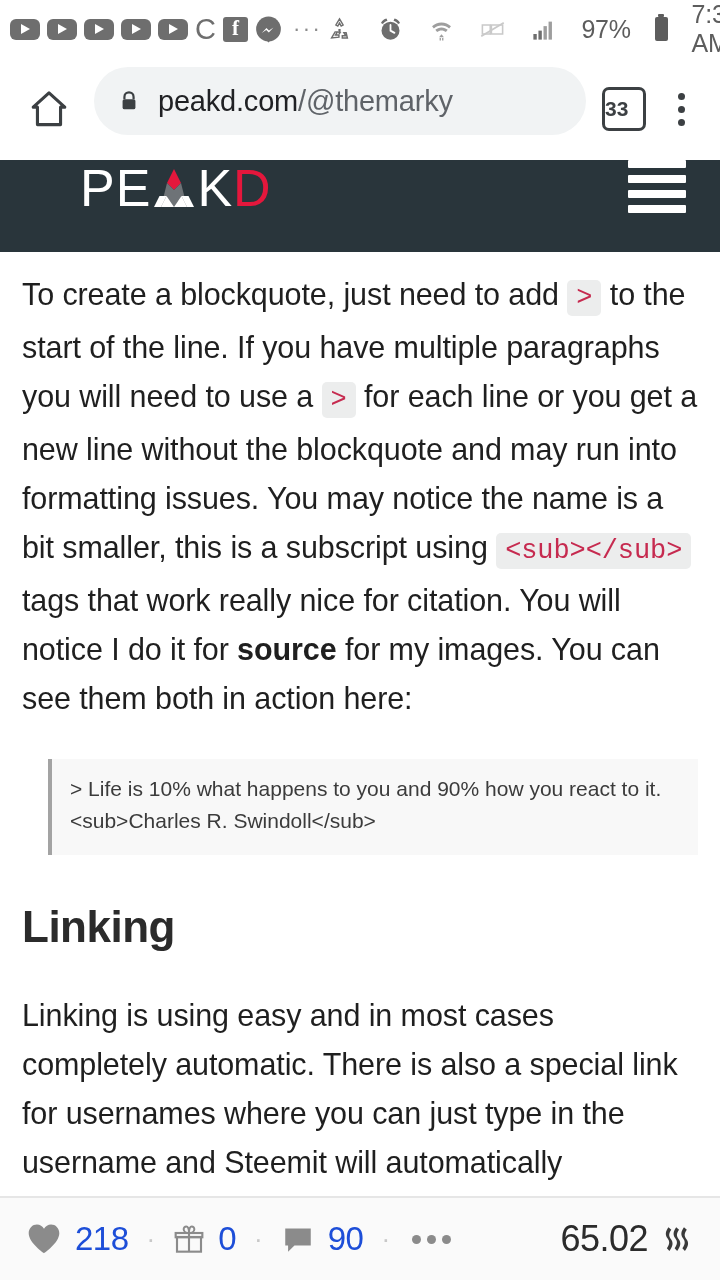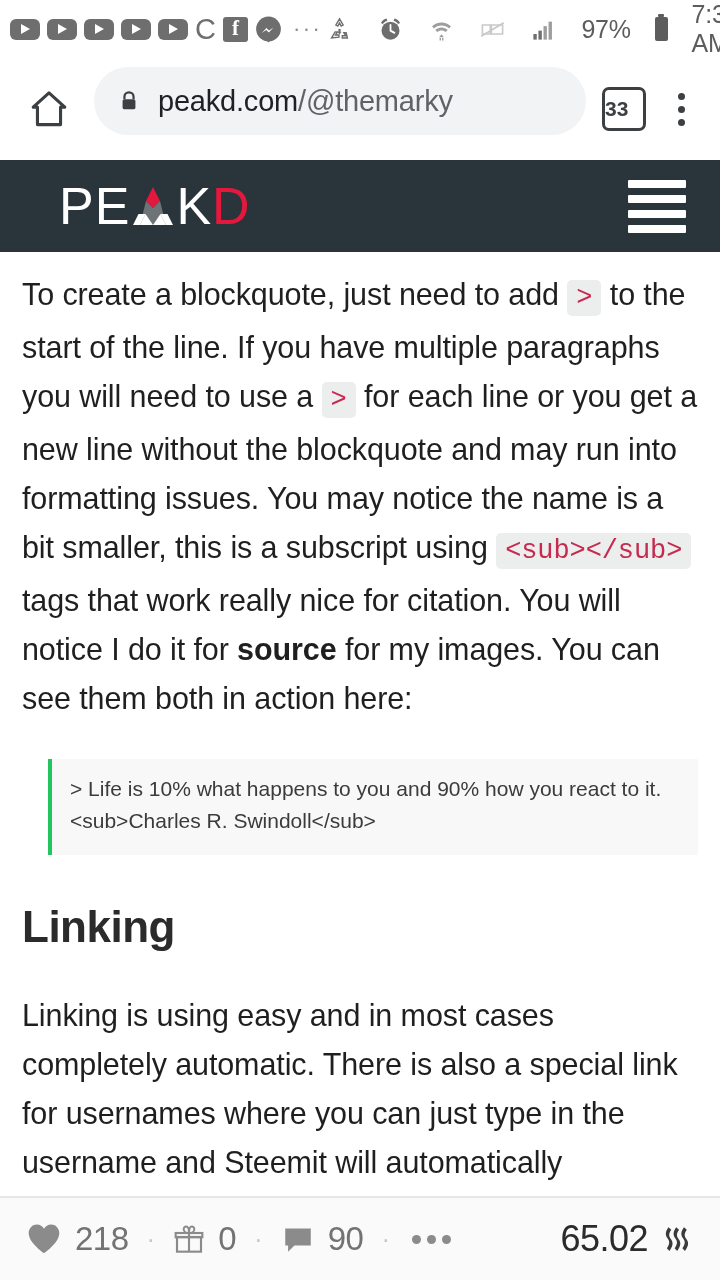--- a/index.html
+++ b/index.html
@@ -77,22 +77,22 @@
     font-size: 21px; font-weight: 700; color: #3c4043;
   }
   .kebab { width: 46px; height: 54px; display: flex; flex-direction: column; align-items: center;
            justify-content: center; gap: 6px; flex: 0 0 auto; margin-left: 8px;}
   .kebab span { width: 7px; height: 7px; border-radius: 50%; background: #3c4043; display:block;}
 
   
   .peakd-header {
     height: 92px; flex: 0 0 92px;
     background: #29353b;
-    display: flex; align-items: center;
-    padding: 0 34px 0 59px;
+    display: flex; align-items: flex-start;
+    padding: 0 34px 0 80px;
     gap: 46px;
   }
   .logo { display: flex; align-items: center; height: 56px; }
   .logo-text {
     font-size: 52px; font-weight: 400; letter-spacing: 1px; line-height: 1;
     font-family: "Liberation Sans", sans-serif;
   }
   .logo-pe { color: #ffffff; }
   .logo-k  { color: #ffffff; }
   .logo-d  { color: #e4173c; }
@@ -112,40 +112,40 @@
     letter-spacing: -0.1px; margin-bottom: 4px;
   }
   .code {
     font-family: "Liberation Mono", monospace;
     background: #eceded; color: #c62a4f;
     border-radius: 5px; padding: 3px 9px; font-size: 27px;
   }
   .bold { font-weight: 700; }
   .blockquote {
     background: #f8f8f8;
-    border-left: 4px solid #22c55e;
+    border-left: 4px solid #a3a3a3;
     margin: 36px 0 0 26px;
     padding: 14px 0 18px 18px;
     font-size: 21px; line-height: 32px; color: #3b3b3b;
     font-family: "Liberation Sans", sans-serif;
   }
   .h2 {
     font-size: 44px; font-weight: 700; color: #2b2b2b;
     margin: 48px 0 40px 0; letter-spacing: -0.5px; line-height: 1.1;
   }
 
   
   .footer {
     height: 84px; flex: 0 0 84px;
     background: #fafafa; border-top: 2px solid #e6e6e6;
     display: flex; align-items: center; padding: 0 24px 0 26px;
   }
   .fgroup { display: flex; align-items: center; gap: 14px; }
   .fstat { display: flex; align-items: center; gap: 13px; }
-  .fnum { font-size: 33px; color: #737373; letter-spacing: -0.5px; }
+  .fnum { font-size: 33px; color: #1d4ed8; letter-spacing: -0.5px; }
   .fsep { color: #c8c8c8; font-size: 26px; padding: 0 4px; line-height: 1;}
   .fdots { display: flex; gap: 6px; align-items: center; padding: 0 4px;}
   .fdots i { width: 9px; height: 9px; border-radius: 50%; background: #8b8b8b; display:block;}
   .payout { margin-left: auto; display: flex; align-items: center; gap: 10px; }
   .payout-val { font-size: 36px; color: #2b2b2b; letter-spacing: -0.5px; }
 </style>
 </head>
 <body>
 
 <div class="phone">

